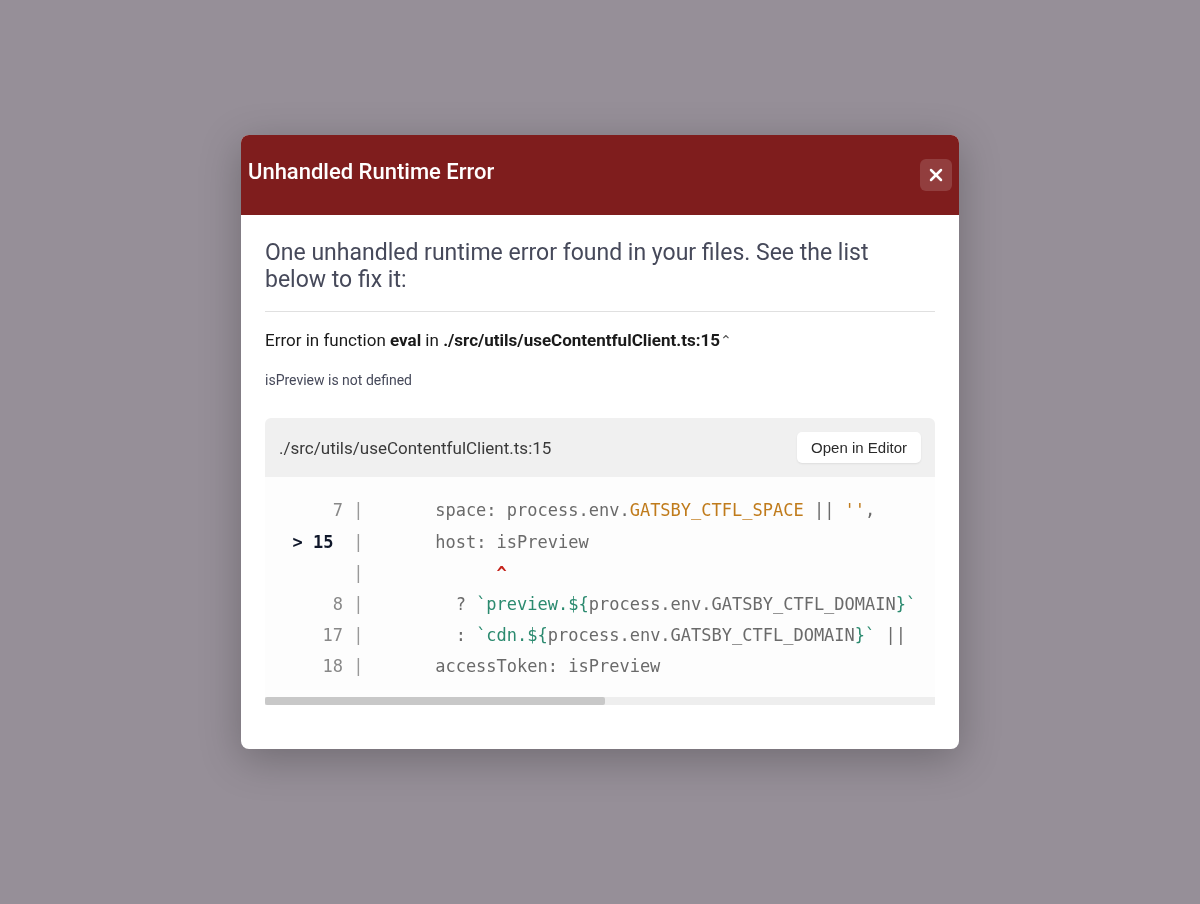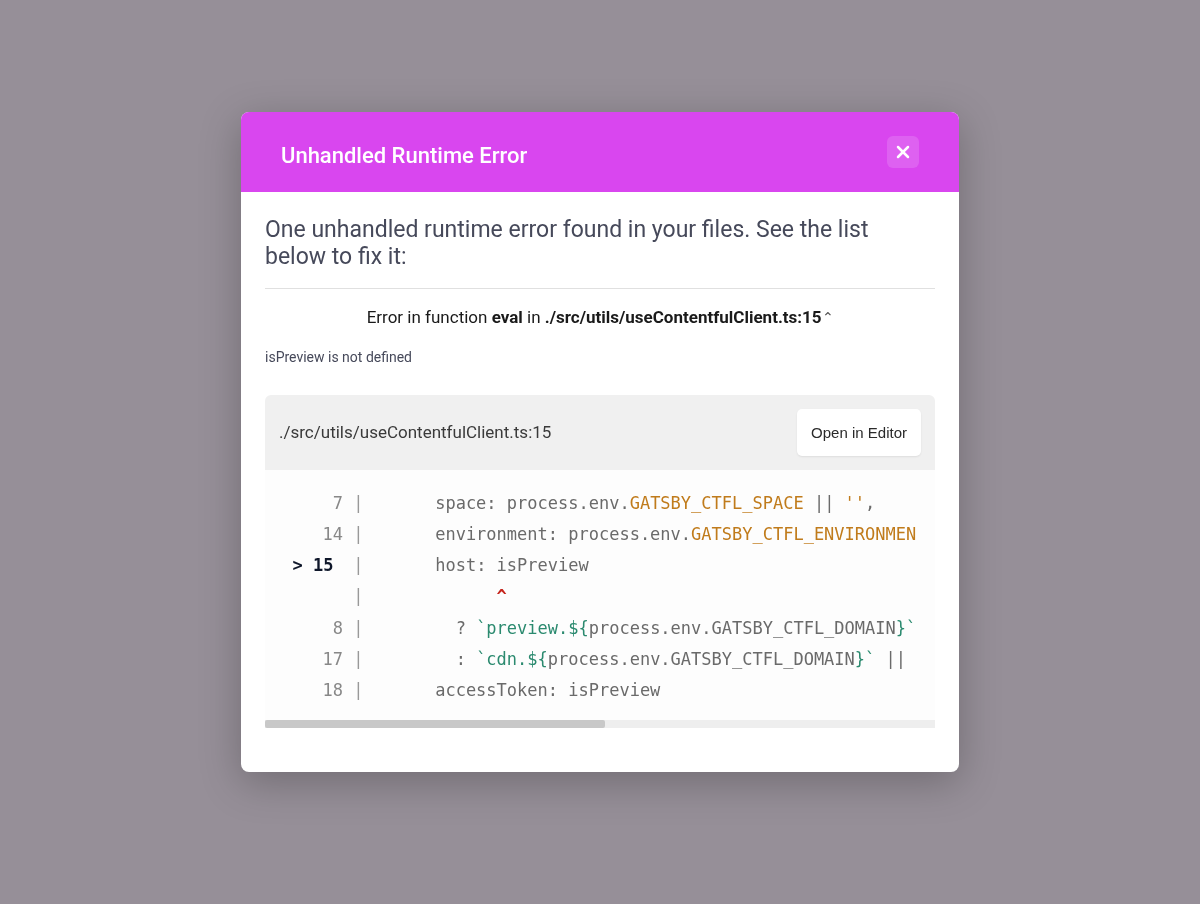--- a/index.html
+++ b/index.html
@@ -19,25 +19,25 @@
     }
     .modal {
       width: 718px;
       background: #ffffff;
       border-radius: 8px;
       box-shadow: 0 10px 40px rgba(0,0,0,0.25);
       overflow: hidden;
       margin-top: -30px;
     }
     .modal-header {
-      background: #d946ef;
-      padding: 24px 40px;
+      background: #7f1d1d;
+      padding: 24px 7px;
       display: flex;
       justify-content: space-between;
-      align-items: flex-end;
+      align-items: flex-start;
     }
     .modal-title {
       color: #ffffff;
       font-size: 22px;
       font-weight: 500;
     }
     .close-btn {
       width: 32px;
       height: 32px;
       background: rgba(255,255,255,0.15);
@@ -63,21 +63,21 @@
       font-size: 23px;
       margin-bottom: 18px;
     }
     .divider {
       height: 1px;
       background: #e0e0e0;
       margin-bottom: 18px;
     }
     .error-row {
       display: flex;
-      justify-content: center;
+      justify-content: flex-start;
       align-items: center;
       margin-bottom: 22px;
     }
     .error-heading {
       font-size: 17px;
       color: #1a1a1a;
       font-weight: 400;
     }
     .error-heading .bold {
       font-weight: 700;
@@ -102,21 +102,21 @@
       align-items: center;
     }
     .file-path {
       color: #3a3a3a;
       font-size: 17px;
     }
     .open-editor-btn {
       background: #ffffff;
       border: none;
       border-radius: 5px;
-      padding: 15px 14px;
+      padding: 7px 14px;
       font-size: 15px;
       color: #2a2a2a;
       cursor: pointer;
       box-shadow: 0 1px 2px rgba(0,0,0,0.08);
     }
     .code-area {
       background: #fdfdfd;
       padding: 18px 0 14px 0;
       overflow-x: auto;
     }
@@ -205,21 +205,20 @@
 
     <div class="error-msg">isPreview is not defined</div>
 
     <div class="file-bar">
       <div class="file-path">./src/utils/useContentfulClient.ts:15</div>
       <button class="open-editor-btn">Open in Editor</button>
     </div>
 
     <div class="code-area">
       <div class="code-line"><span class="gutter">7</span> <span class="pipe">|</span> <span class="tok-plain">      </span><span class="tok-plain">space</span><span class="tok-plain">: process.env.</span><span class="tok-const">GATSBY_CTFL_SPACE</span><span class="tok-plain"> || </span><span class="tok-str">''</span><span class="tok-plain">,</span></div>
-      <div class="code-line"><span class="gutter">14</span> <span class="pipe">|</span> <span class="tok-plain">      </span><span class="tok-plain">environment</span><span class="tok-plain">: process.env.</span><span class="tok-const">GATSBY_CTFL_ENVIRONMEN</span></div>
       <div class="code-line"><span class="gutter-mark"><span>&gt; </span><span>15</span></span> <span class="pipe">|</span> <span class="tok-plain">      </span><span class="tok-plain">host</span><span class="tok-plain">: isPreview</span></div>
       <div class="code-line"><span class="gutter"> </span> <span class="pipe">|</span> <span class="caret-line"><span>            </span><span>^</span></span></div>
       <div class="code-line"><span class="gutter">8</span> <span class="pipe">|</span> <span class="tok-plain">        </span><span class="tok-plain">? </span><span class="tok-tmpl">`preview.${</span><span class="tok-plain">process.env.GATSBY_CTFL_DOMAIN</span><span class="tok-tmpl">}`</span></div>
       <div class="code-line"><span class="gutter">17</span> <span class="pipe">|</span> <span class="tok-plain">        </span><span class="tok-plain">: </span><span class="tok-tmpl">`cdn.${</span><span class="tok-plain">process.env.GATSBY_CTFL_DOMAIN</span><span class="tok-tmpl">}`</span><span class="tok-plain"> ||</span></div>
       <div class="code-line"><span class="gutter">18</span> <span class="pipe">|</span> <span class="tok-plain">      </span><span class="tok-plain">accessToken</span><span class="tok-plain">: isPreview</span></div>
     </div>
     <div class="scrollbar-track">
       <div class="scrollbar-thumb"></div>
     </div>
   </div>

